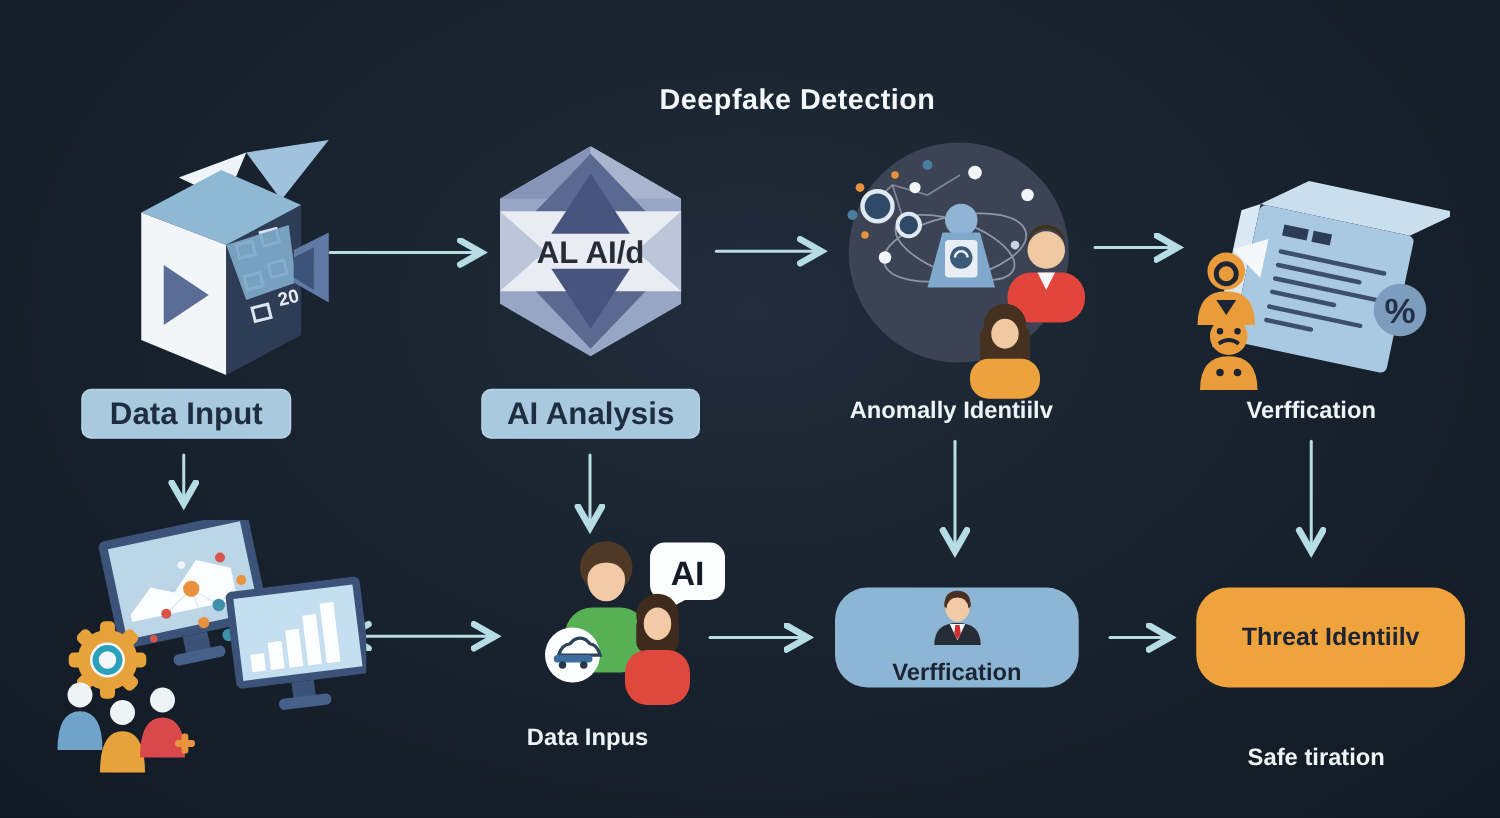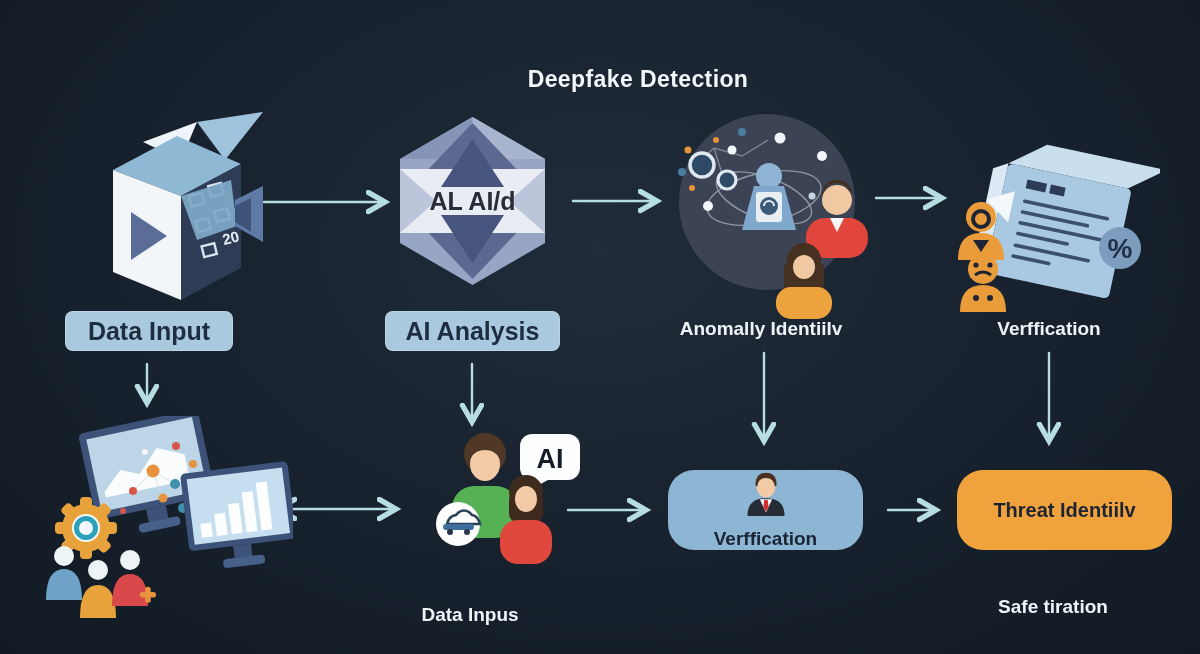--- a/index.html
+++ b/index.html
@@ -272,21 +272,21 @@
     </g>
     <g>
       <circle cx="30" cy="96" r="22" fill="#fdfefe"></circle>
       <path d="M19,96 q2,-8 9,-9 l3,-3 q5,-3 10,0 l3,3 q6,1 8,9 z" fill="none" stroke="#2c4258" stroke-width="2.6"></path>
       <rect x="15" y="96" width="31" height="6" rx="3" fill="#3e6e9e"></rect>
       <circle cx="22" cy="104" r="3" fill="#27364a"></circle>
       <circle cx="39" cy="104" r="3" fill="#27364a"></circle>
     </g>
   </svg>
 
-  <div class="node-label" style="left:470px;top:604px">Data Inpus</div>
+  <div class="node-label" style="left:470px;top:580px">Data Inpus</div>
 
   <div class="flow-box" style="left:668px;top:470px;width:195px;height:80px;background:#8cb6d4">
     <svg width="46" height="52" viewBox="0 0 46 52">
       <path d="M2,52 q0,-20 21,-20 q21,0 21,20 z" fill="#262c35"></path>
       <polygon points="16,33 30,33 23,48" fill="#f6f8fa"></polygon>
       <polygon points="21,34 25,34 26,42 23,47 20,42" fill="#cf3030"></polygon>
       <ellipse cx="23" cy="18" rx="11" ry="13" fill="#f2cba6"></ellipse>
       <path d="M11,17 q0,-14 12,-14 q12,0 12,14 l-2,2 q-1,-10 -10,-10 q-9,0 -10,10 z" fill="#4a3020"></path>
     </svg>
     <span>Verffication</span>

